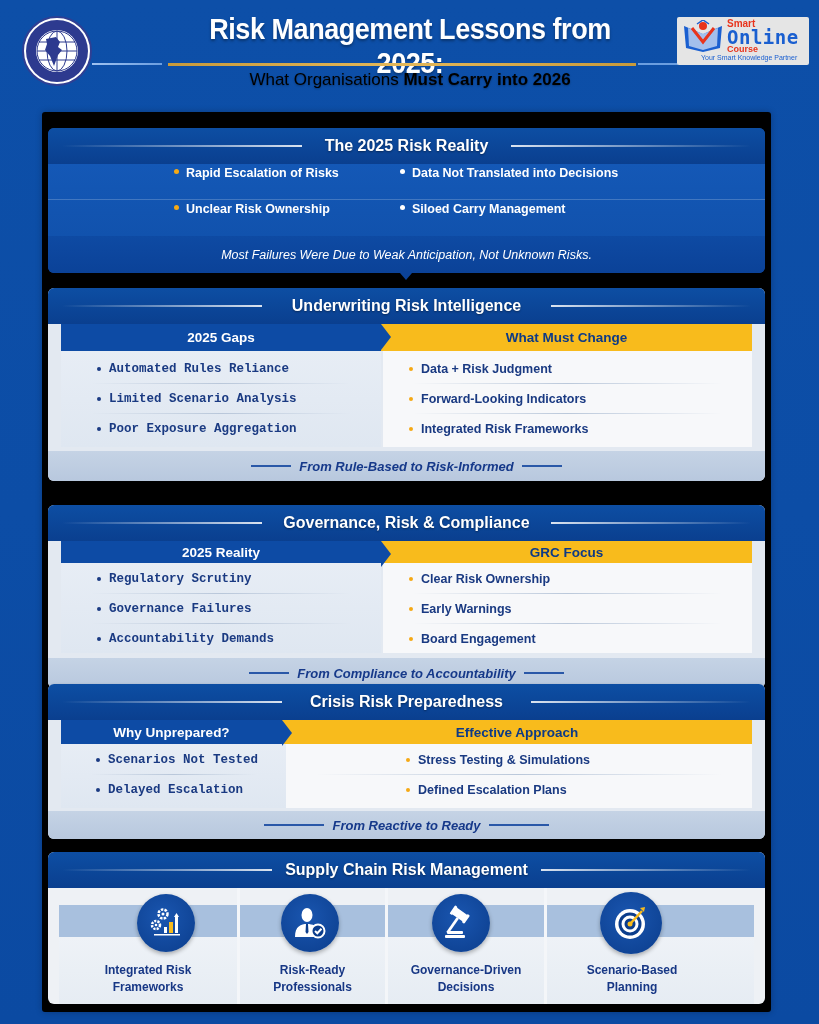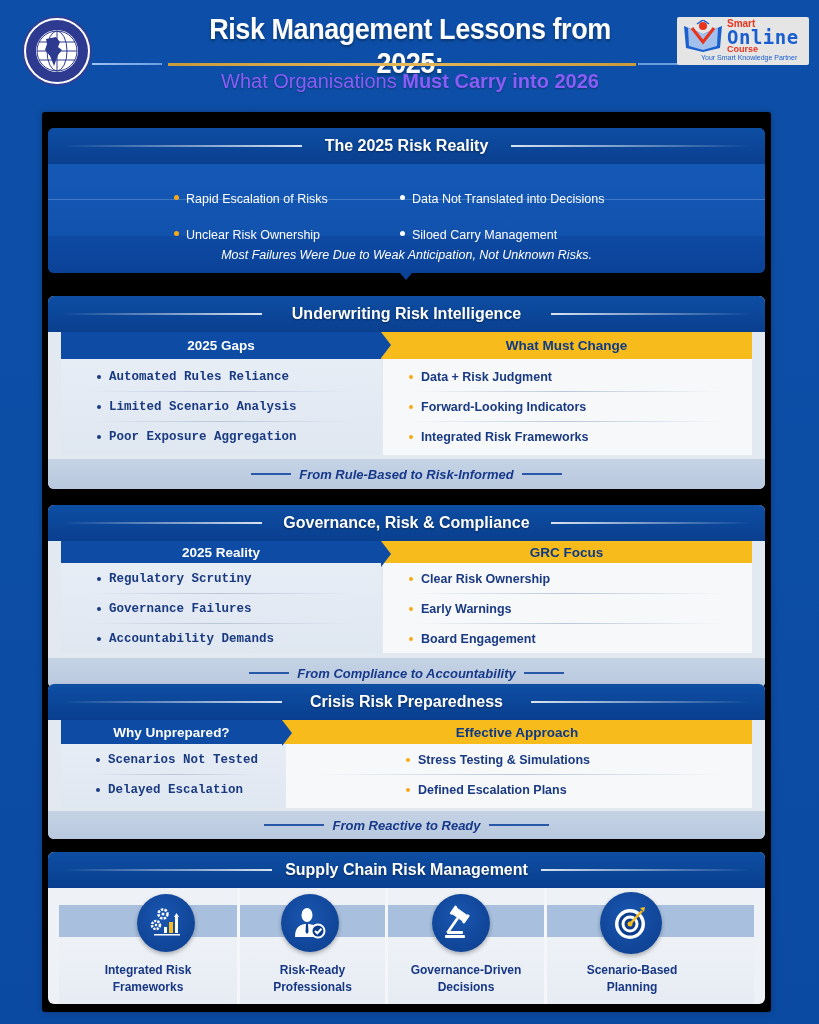--- a/index.html
+++ b/index.html
@@ -39,21 +39,21 @@
   .title-underline {
     position: absolute; left: 168px; top: 63px; width: 468px; height: 3px;
     background: linear-gradient(90deg, #c79a3c, #e4b85a, #c79a3c);
   }
   .header-line-right {
     position: absolute; left: 638px; top: 63px; width: 40px; height: 2px;
     background: #6b9ee0;
   }
   .subtitle {
     position: absolute; left: 160px; top: 70px; width: 500px; text-align: center;
-    color: #8b5cf6; font-size: 20px;
+    color: #000000; font-size: 17px;
     text-shadow: 0 1px 2px rgba(0,0,0,0.3);
   }
   .subtitle b { font-weight: bold; }
   .logo-right {
     position: absolute; left: 677px; top: 17px; width: 132px; height: 48px;
     background: #e5e5e5; border-radius: 2px; overflow: hidden;
   }
   .logo-right .emblem { position: absolute; left: 3px; top: 3px; }
   .logo-right .smart { position: absolute; left: 50px; top: 1px; color: #e8341c; font-weight: bold; font-size: 10px; }
   .logo-right .online { position: absolute; left: 50px; top: 9px; color: #1a5fd0; font-weight: bold; font-size: 19px; letter-spacing: 0.5px; font-family: "DejaVu Sans Mono", monospace; }
@@ -87,21 +87,21 @@
   
   .reality { top: 16px; height: 145px; background: #0b46a0; }
   .reality .grid {
     background: linear-gradient(180deg, #1458b6 0%, #1152ad 100%);
     height: 72px; position: relative;
   }
   .reality .row { position: absolute; left: 0; width: 717px; height: 36px; }
   .reality .row.r1 { top: 0; border-bottom: 1px solid rgba(255,255,255,0.2); }
   .reality .row.r2 { top: 36px; }
   .reality .item {
-    position: absolute; top: 28px; color: #ffffff; font-size: 12.5px; font-weight: normal;
+    position: absolute; top: 2px; color: #ffffff; font-size: 12.5px; font-weight: bold;
     white-space: nowrap;
   }
   .reality .item .dot { display: inline-block; width: 5px; height: 5px; border-radius: 50%; margin-right: 7px; vertical-align: middle; position: relative; top: -2px; }
   .reality .foot {
     height: 37px; display: flex; align-items: center; justify-content: center;
     background: linear-gradient(180deg, #0e4aa3 0%, #0b4298 100%);
     color: #ffffff; font-style: italic; font-size: 12.5px;
   }
   .pointer {
     position: absolute; width: 0; height: 0; border-left: 6px solid transparent;
@@ -141,21 +141,21 @@
   .compare .left .li .dot { background: #1a3a82; }
   .compare .right .li .dot { background: #f5a915; }
   .compare .motto {
     position: absolute; left: 0; right: 0; bottom: 0; height: 30px;
     background: linear-gradient(180deg, #c5d3e5, #b8c8de);
     display: flex; align-items: center; justify-content: center;
     color: #16398a; font-style: italic; font-weight: bold; font-size: 13px;
   }
   .compare .motto .mline { width: 40px; height: 2px; background: #2a58a8; margin: 0 8px; }
 
-  .uw { top: 176px; height: 193px; margin-top: 8px; }
+  .uw { top: 176px; height: 193px; }
   .grc { top: 379px; height: 183px; margin-top: 14px; }
   .crisis { top: 572px; height: 155px; }
 
   
   .supply { top: 740px; height: 152px; background: #eef1f5; }
   .supply .tiles { position: relative; height: 116px; margin: 0 11px; }
   .supply .band { position: absolute; left: 0; right: 0; top: 17px; height: 32px; background: #a8c0de; }
   .supply .tile { position: absolute; top: 0; height: 116px; }
   .supply .tile .bg { position: absolute; left: 0; right: 0; top: 49px; bottom: 0; background: linear-gradient(180deg, #eef2f7, #e6ecf3); }
   .supply .sep { position: absolute; top: 0; width: 3px; height: 116px; background: #f4f6f9; }

